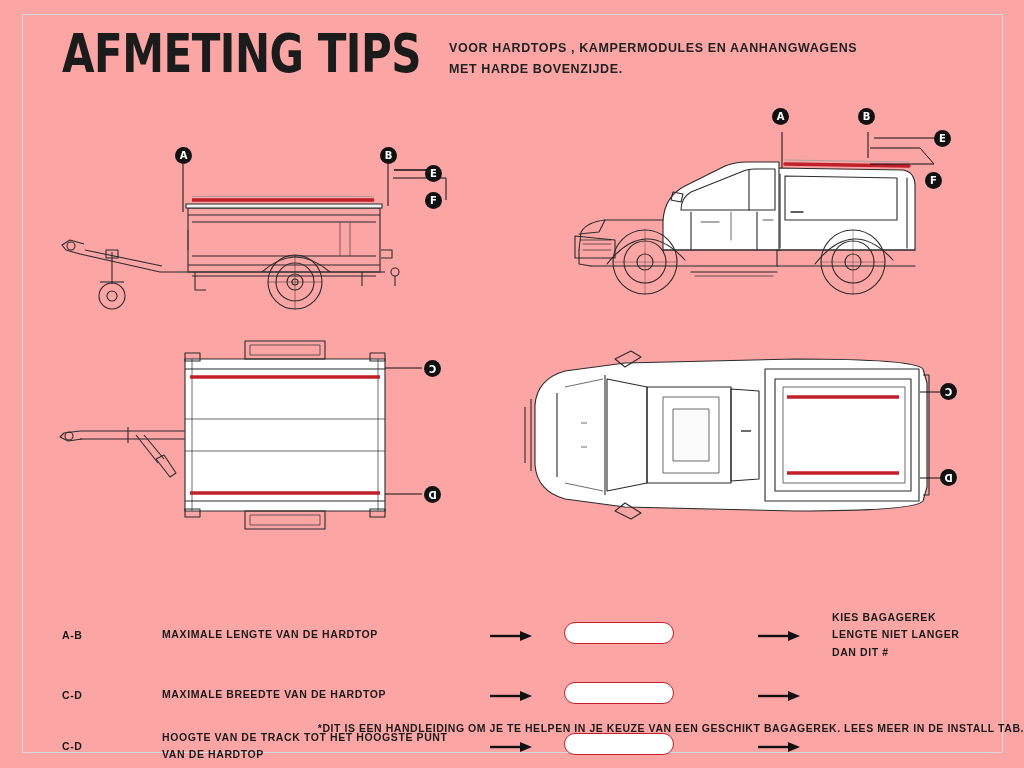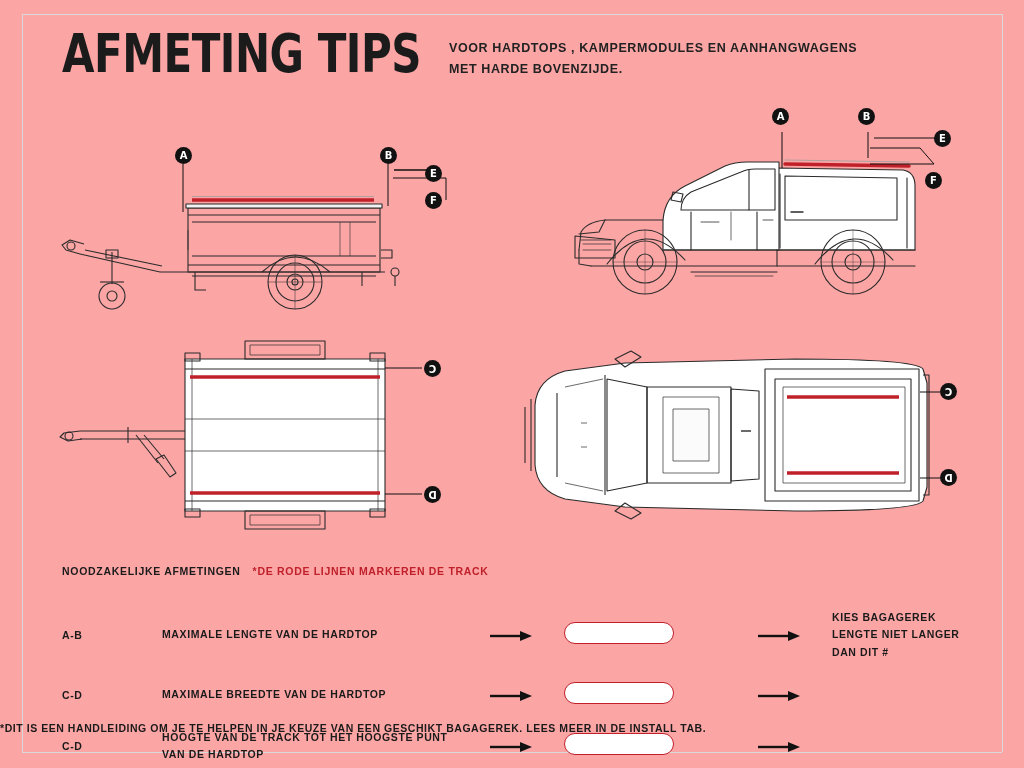--- a/index.html
+++ b/index.html
@@ -167,21 +167,21 @@
     font-weight: 700;
     color: #1a1a1a;
     line-height: 1.65;
     padding-top: 4px;
   }
   .footer {
     position: absolute;
     left: 0;
     right: 0;
     top: 722px;
-    text-align: left;
+    text-align: right;
     font-size: 10.5px;
     font-weight: 700;
     letter-spacing: 0.55px;
     text-transform: uppercase;
     color: #1a1a1a;
   }
   .lead { stroke:#111; stroke-width:1; fill:none; }
 </style>
 </head>
 <body>
@@ -428,23 +428,20 @@
 
   <svg class="fig" style="left:918px; top:360px;" width="60" height="160">
     <g class="lead">
       <path d="M2 32 L22 32"></path>
       <path d="M2 118 L22 118"></path>
     </g>
   </svg>
   <div class="badge rot" style="left:940px; top:383px;">C</div>
   <div class="badge rot" style="left:940px; top:469px;">D</div>
 
-  <div class="legend-head">
-    <span>NOODZAKELIJKE AFMETINGEN</span><span class="red">*DE RODE LIJNEN MARKEREN DE TRACK</span>
-  </div>
 
   <div class="rows">
 
     <div class="row">
       <div class="code">A-B</div>
       <div class="desc">MAXIMALE LENGTE VAN DE HARDTOP</div>
       <div class="arrow">
         <svg width="42" height="12" viewBox="0 0 42 12">
             <path d="M0 6 L30 6" stroke="#111" stroke-width="2.4"></path>
             <path d="M30 1 L42 6 L30 11 Z" fill="#111"></path>

